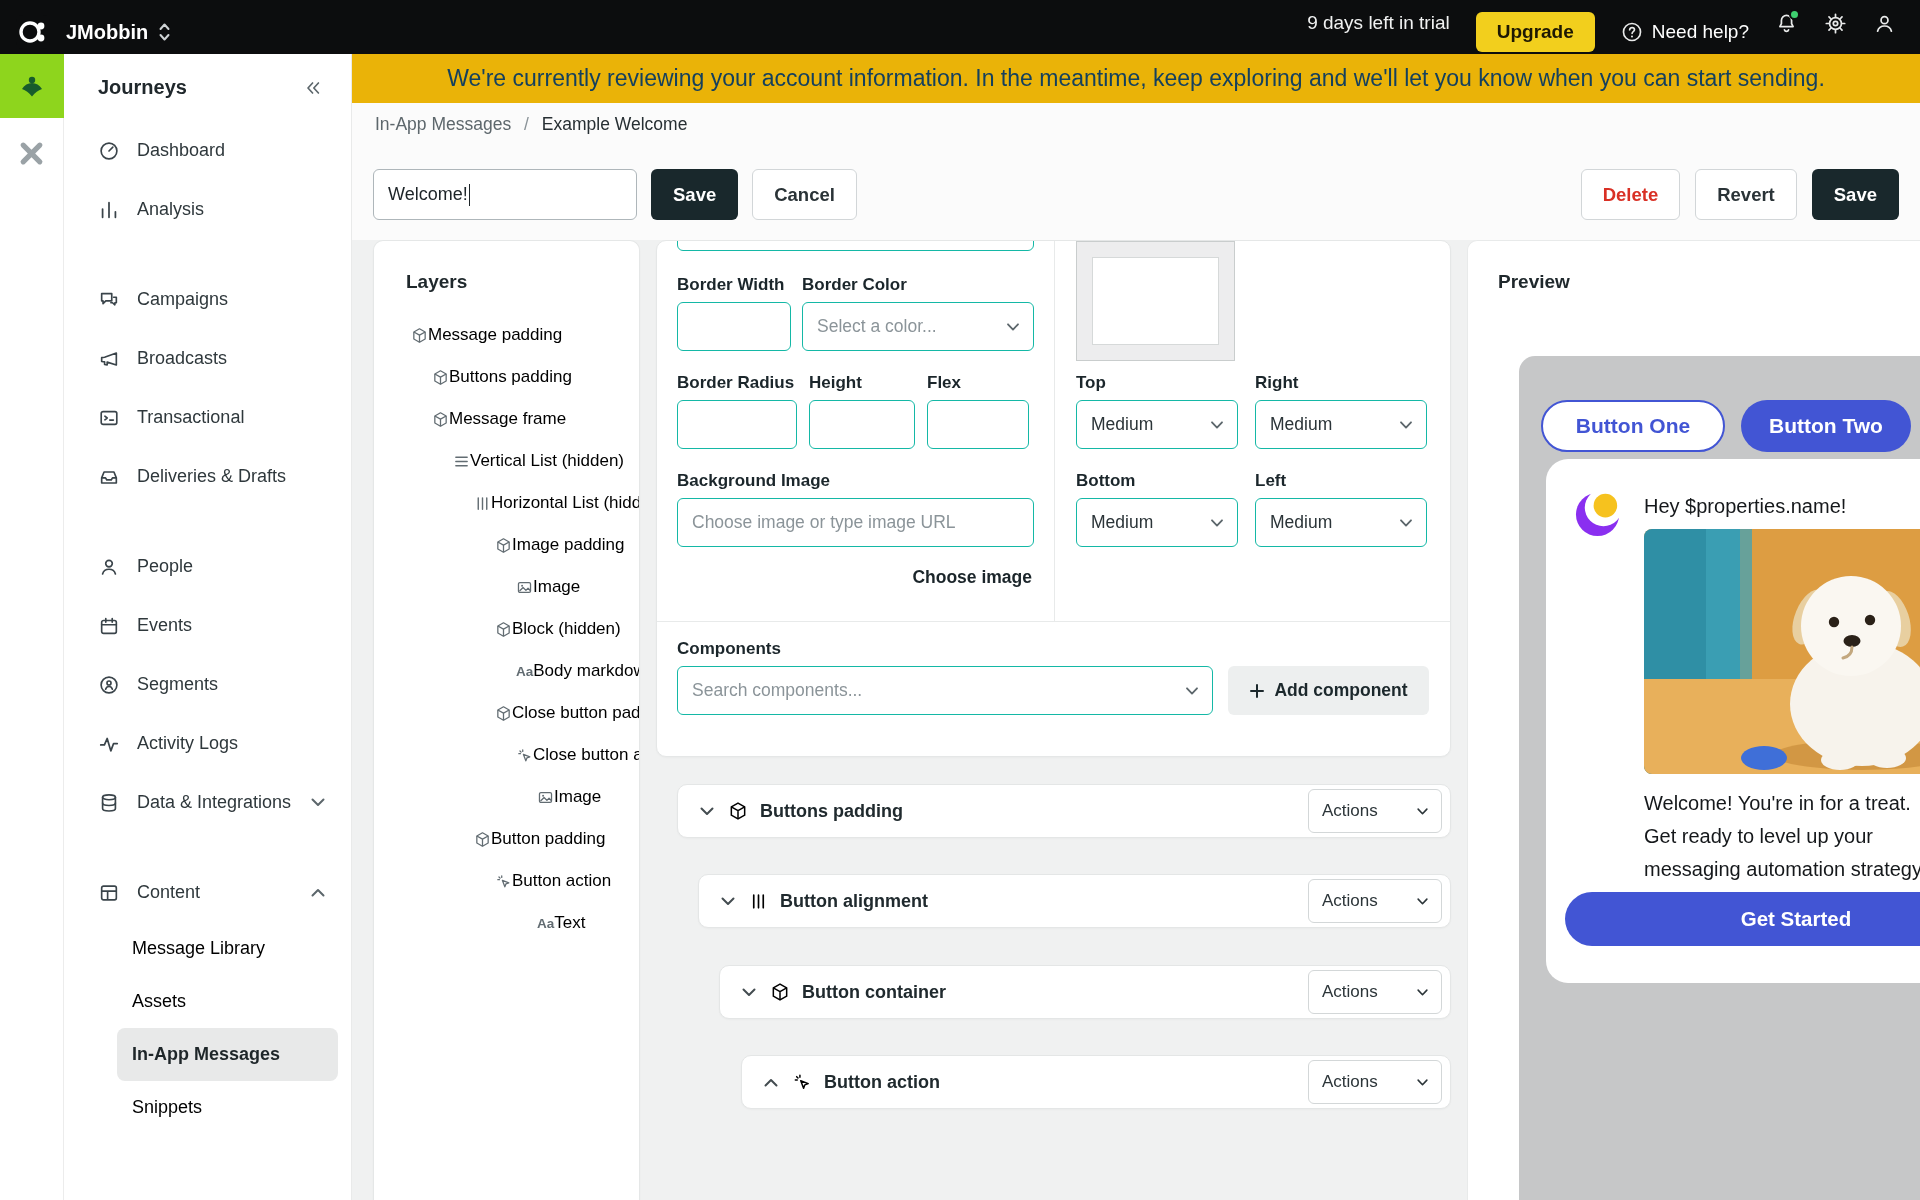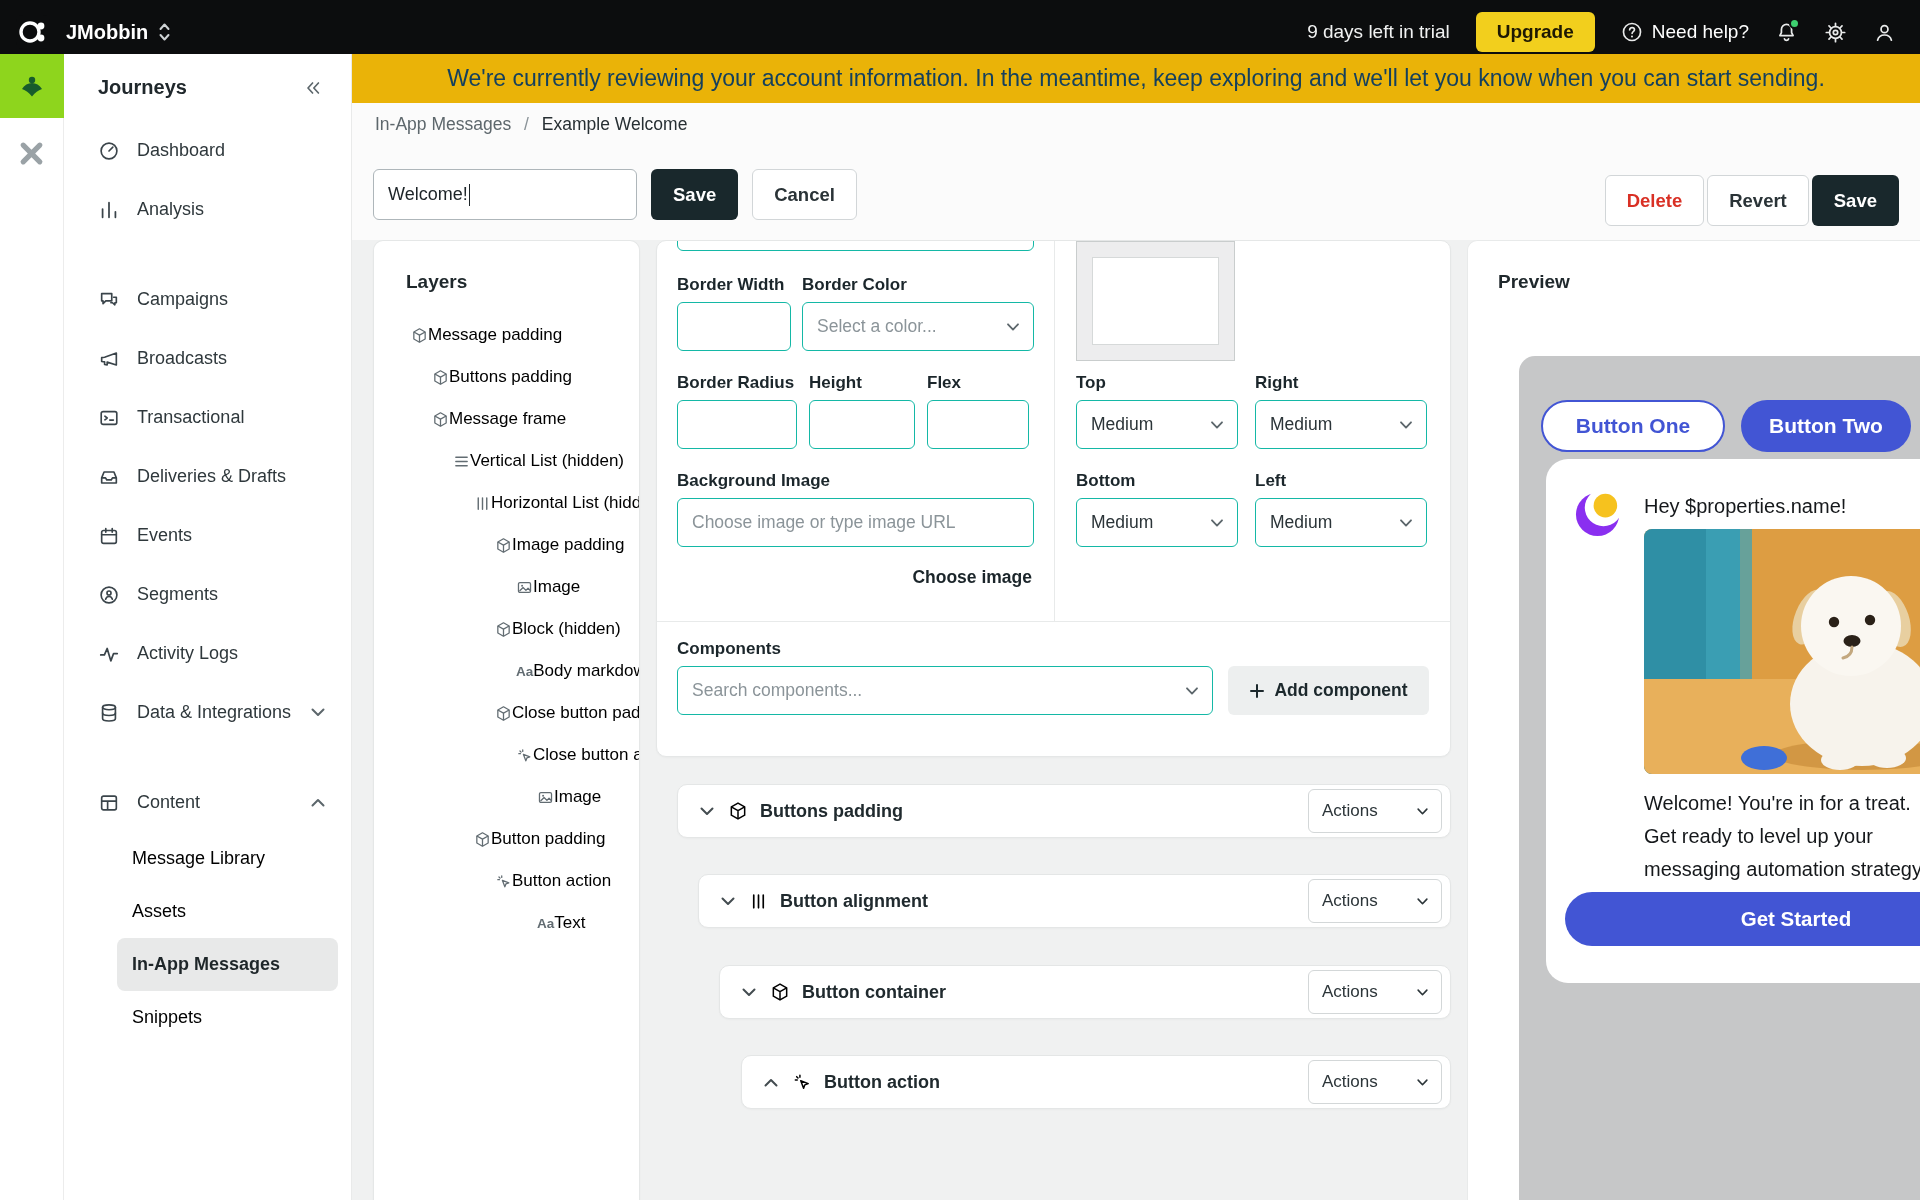--- a/index.html
+++ b/index.html
@@ -6,21 +6,21 @@
   html,body { background:#e9eaea; }
   body { font-family:"Liberation Sans", sans-serif; }
   #app { position:relative; width:1920px; height:1200px; background:#fbfbfb; overflow:hidden; }
 
   
   .topbar { position:absolute; top:0; left:0; right:0; height:54px; background:#0c0d0e;
     display:flex; align-items:center; justify-content:space-between; padding:10px 24px 0 16px; z-index:30; }
   .tb-left { display:flex; align-items:center; gap:16px; }
   .tb-logo { width:34px; height:34px; }
   .tb-ws { display:flex; align-items:center; gap:10px; color:#fff; font-size:20px; font-weight:700; cursor:pointer; }
-  .tb-right { display:flex; align-items:center; gap:26px; }
+  .tb-right { display:flex; gap:26px; }
   .tb-trial { color:#f1f2f2; font-size:19px; }
   .tb-upgrade { background:#f2cf1d; color:#1d1803; font-size:19px; font-weight:700; border:none;
     border-radius:6px; padding:9px 21px; cursor:pointer; }
   .tb-help { display:flex; align-items:center; gap:9px; color:#fff; font-size:19px; cursor:pointer; }
   .tb-ic { color:#e9eaea; cursor:pointer; display:flex; }
   .bell-wrap { position:relative; display:flex; }
   .bell-dot { position:absolute; top:-3px; right:-2px; width:11px; height:11px; border-radius:50%;
     background:#3ecf6f; border:2px solid #0c0d0e; }
 
   
@@ -48,21 +48,21 @@
   
   .main { position:absolute; left:352px; top:54px; right:0; bottom:0; }
   .banner { height:49px; background:#eab308; color:#14405e; display:flex; align-items:center;
     justify-content:center; font-size:23px; }
   .breadcrumb { position:absolute; top:60px; left:23px; font-size:17.5px; }
   .bc-parent { color:#5d676c; cursor:pointer; }
   .bc-sep { color:#8a9398; margin:0 8px; }
   .bc-current { color:#272f33; }
 
   .toolbar-left { position:absolute; top:115px; left:21px; display:flex; gap:14px; }
-  .toolbar-right { position:absolute; top:121px; right:21px; display:flex; gap:3px; }
+  .toolbar-right { position:absolute; top:115px; right:21px; display:flex; gap:15px; }
   .name-input { width:264px; height:51px; background:#fff; border:1.5px solid #aeb6ba; border-radius:6px;
     display:flex; align-items:center; padding:0 14px; font-size:18px; color:#1d2428; }
   .caret { width:1.5px; height:22px; background:#1d2428; margin-left:1px; }
   .btn { height:51px; border-radius:6px; font-size:18.5px; font-weight:600; padding:0 21px;
     display:flex; align-items:center; justify-content:center; cursor:pointer; border:1px solid transparent; }
   .btn-dark { background:#19282c; color:#fff; }
   .btn-light { background:#fff; border-color:#d2d6d8; color:#2a3337; }
   .btn-delete { background:#fff; border-color:#d2d6d8; color:#d93025; }
 
   
@@ -244,20 +244,27 @@
             <path d="M7.5 10l2.5 2-2.5 2M12.8 14.3h4"></path>
         </svg>
         <span>Transactional</span>
       </div>
       <div class="sb-item">
         <svg class="ic" width="22" height="22" viewBox="0 0 24 24" fill="none" stroke="currentColor" stroke-width="1.8" stroke-linejoin="round">
           <path d="M4 13l2.6-6.5h10.8L20 13v5.5H4V13z"></path>
             <path d="M4 13h4.2l1.4 2.2h4.8L15.8 13H20"></path>
         </svg>
         <span>Deliveries &amp; Drafts</span>
+      </div>
+      <div class="sb-item gap-top">
+        <svg class="ic" width="22" height="22" viewBox="0 0 24 24" fill="none" stroke="currentColor" stroke-width="1.8" stroke-linecap="round">
+          <circle cx="12" cy="8.3" r="3.6"></circle>
+            <path d="M5 19.6c.9-3.4 3.6-5.1 7-5.1s6.1 1.7 7 5.1"></path>
+        </svg>
+        <span>People</span>
       </div>
       <div class="sb-item">
         <svg class="ic" width="22" height="22" viewBox="0 0 24 24" fill="none" stroke="currentColor" stroke-width="1.8" stroke-linecap="round" stroke-linejoin="round">
           <rect x="4" y="6" width="16" height="14" rx="2"></rect>
             <path d="M4 10.6h16M8.5 3.8v4M15.5 3.8v4"></path>
         </svg>
         <span>Events</span>
       </div>
       <div class="sb-item">
         <svg class="ic" width="22" height="22" viewBox="0 0 24 24" fill="none" stroke="currentColor" stroke-width="1.8" stroke-linecap="round">

